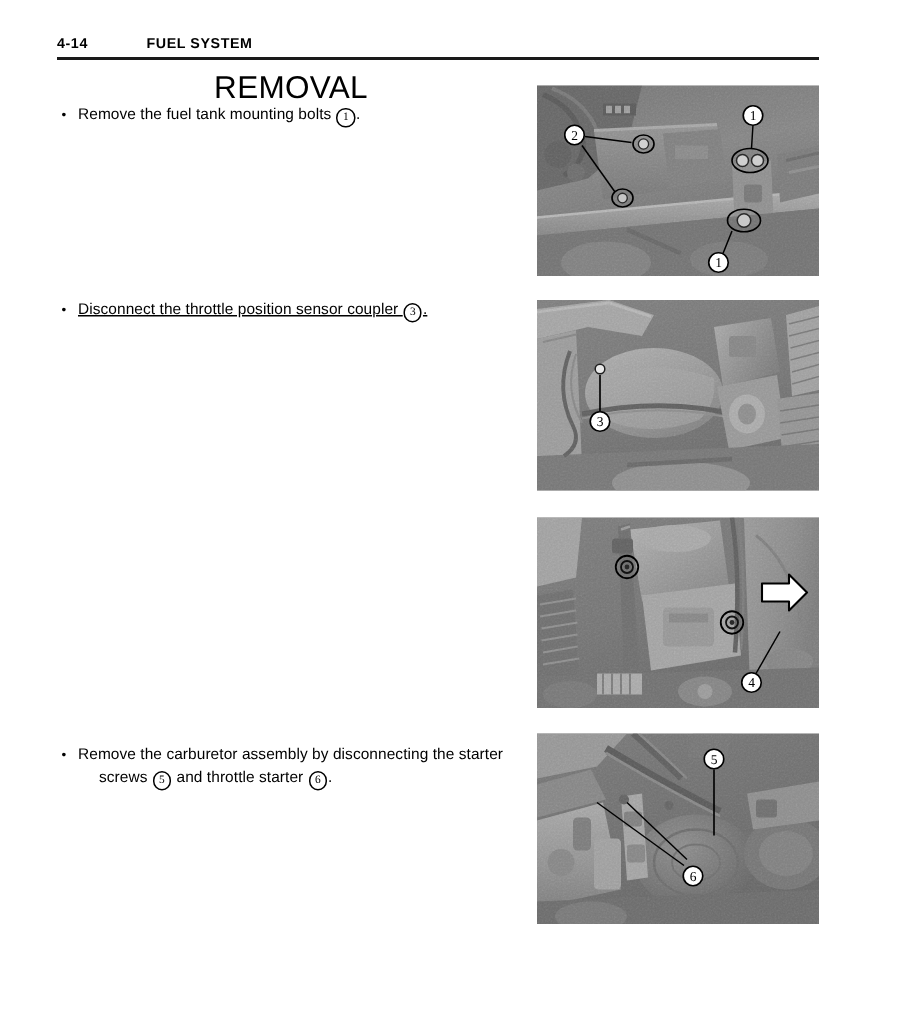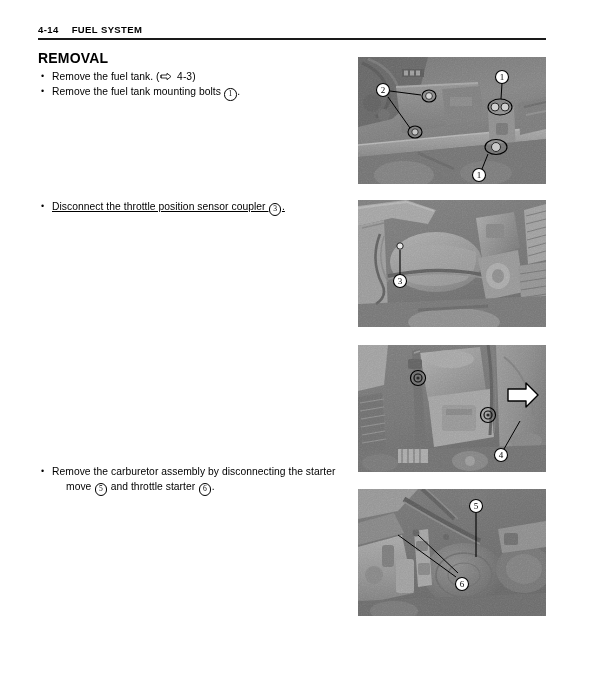--- a/index.html
+++ b/index.html
@@ -24,40 +24,42 @@
     width: 508px;
     height: 20px;
   }
   #page-header .hdr-row {
     display: flex;
     align-items: baseline;
     font-size: 9.5px;
     font-weight: bold;
     letter-spacing: 0.4px;
     line-height: 11px;
+    gap: 26px;
   }
   #page-header .folio { margin-right: 13px; }
   #page-header .rule {
     margin-top: 2.5px;
     border-top: 2.2px solid #1a1a1a;
     width: 100%;
   }
 
   
   .text-col {
     position: absolute;
     left: 38px;
     width: 312px;
   }
   h1.section-title {
-    font-size: 14px;
-    font-weight: bold;
+    font-size: 21px;
+    font-weight: normal;
     letter-spacing: 0.2px;
     margin: 0 0 2px 0;
     line-height: 17px;
+    text-align: center;
   }
   ul.bullets {
     list-style: none;
     margin: 0;
     padding: 0;
   }
   ul.bullets li {
     position: relative;
     padding-left: 14px;
     font-size: 10.3px;
@@ -115,49 +117,43 @@
     <span class="folio">4-14</span>
     <span class="chapter">FUEL SYSTEM</span>
   </div>
   <div class="rule"></div>
 </div>
 
 <div class="text-col" style="top:50px;">
   <h1 class="section-title">REMOVAL</h1>
   <ul class="bullets">
     <li>
-      <span>Remove the fuel tank. (</span><span class="hand"><svg viewBox="0 0 34 18" width="17" height="9">
-            <path d="M2 6 L14 6 L14 2.5 L22 9 L14 15.5 L14 12 L2 12 Z" fill="#fff" stroke="#000" stroke-width="1.6" stroke-linejoin="round"></path>
-            <path d="M2 6 L2 12" stroke="#000" stroke-width="1.6"></path>
-          </svg></span><span>4-3</span><span>)</span>
-    </li>
-    <li>
       <span>Remove the fuel tank mounting bolts </span><span class="cnum">1</span><span>.</span>
     </li>
   </ul>
 </div>
 
 <div class="text-col" style="top:199px;text-decoration:underline;">
   <ul class="bullets">
     <li>
       <span>Disconnect the throttle position sensor coupler </span><span class="cnum">3</span><span>.</span>
     </li>
   </ul>
 </div>
 
 <div class="text-col" style="top:343px;">
   <ul class="bullets">
   </ul>
 </div>
 
-<div class="text-col" style="top:464px;">
+<div class="text-col" style="top:496px;">
   <ul class="bullets">
     <li>
       <span>Remove the carburetor assembly by disconnecting the starter</span>
-      <span class="indent2"><span>move </span><span class="cnum">5</span><span> and throttle starter </span><span class="cnum">6</span><span>.</span></span>
+      <span class="indent2"><span>screws </span><span class="cnum">5</span><span> and throttle starter </span><span class="cnum">6</span><span>.</span></span>
     </li>
   </ul>
 </div>
 
 <div class="figure" style="top:57px;">
 <svg width="188" height="127" viewBox="0 0 188 127">
   <defs>
     <filter id="gr1">
           <feTurbulence type="fractalNoise" baseFrequency="0.85" numOctaves="3" result="n"></feTurbulence>
           <feColorMatrix in="n" type="saturate" values="0"></feColorMatrix>

